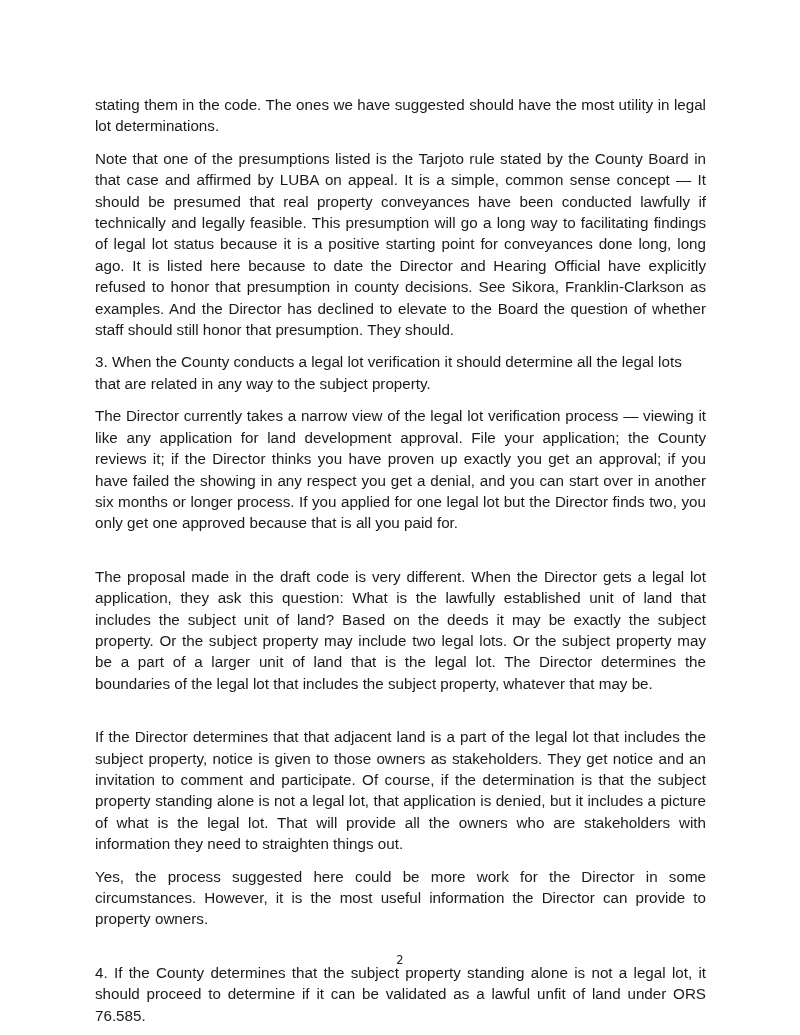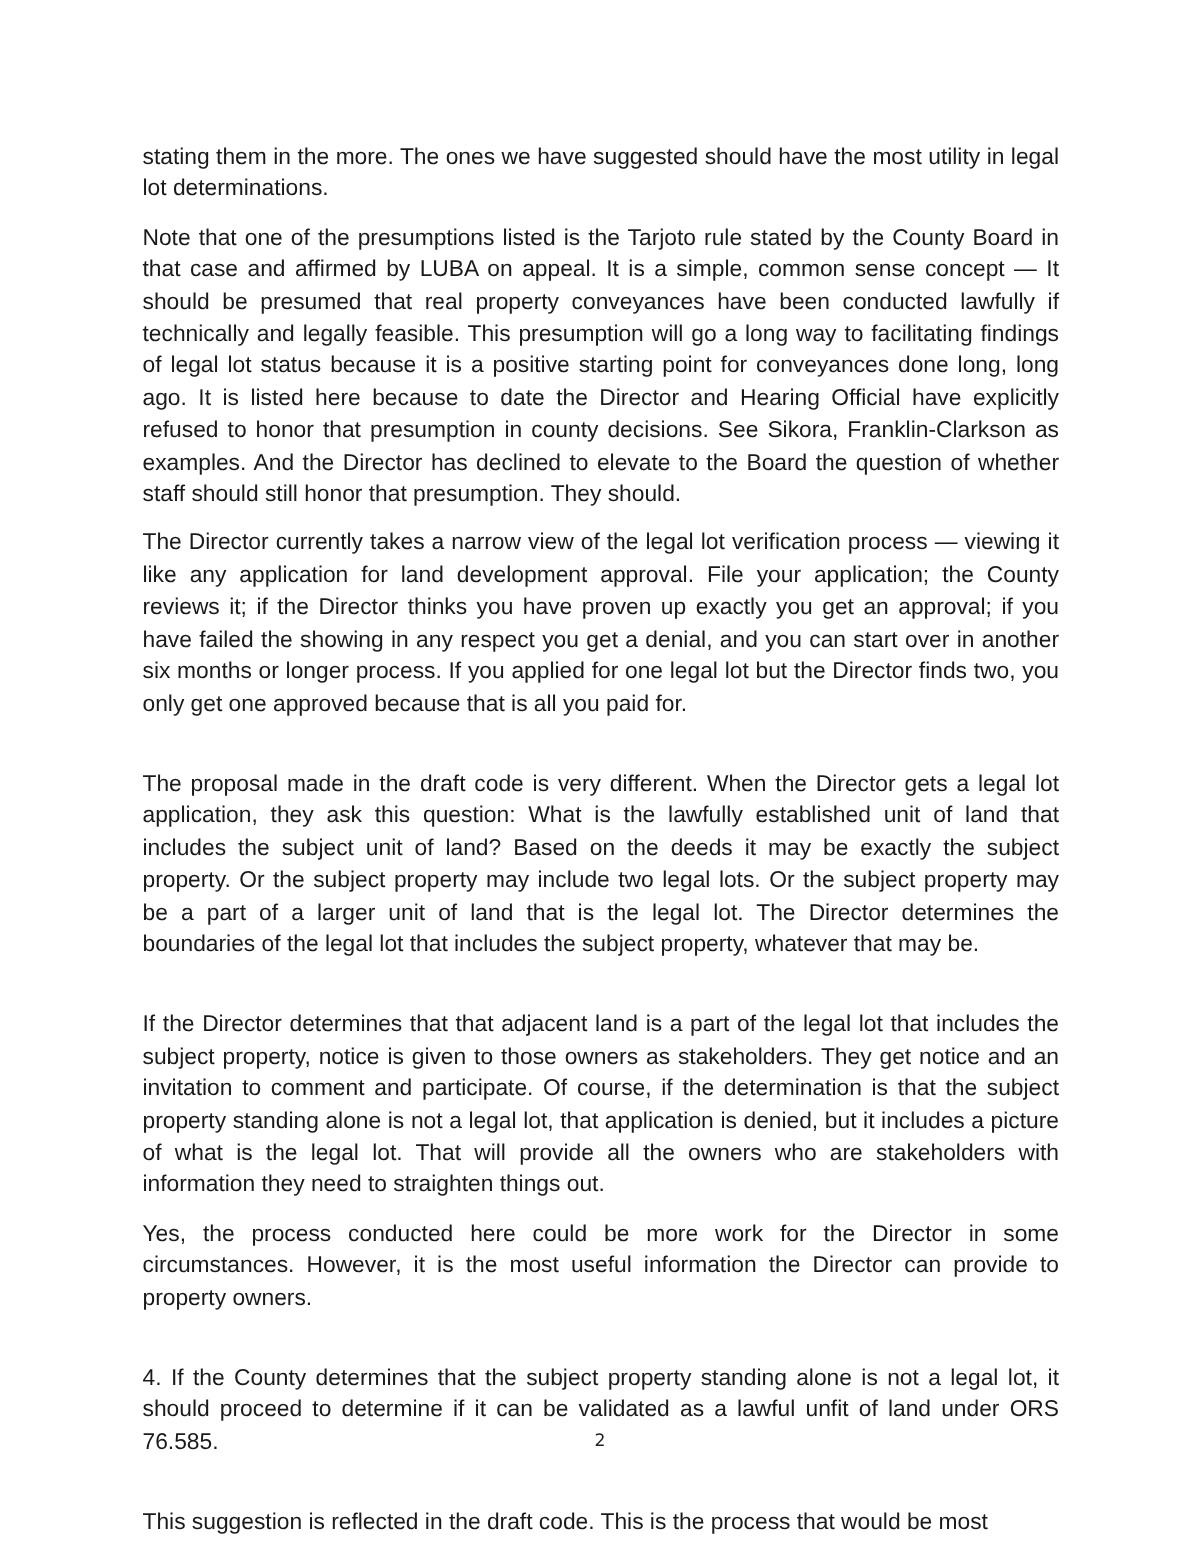--- a/index.html
+++ b/index.html
@@ -15,23 +15,24 @@
   .page-number {
     position: absolute; left: 0; width: 800px; top: 953px;
     text-align: center; font-family: "DejaVu Sans", sans-serif;
     font-size: 11.5px; color: #222;
   }
 </style>
 </head>
 <body>
 
 <div class="page">
-  <p>stating them in the more.  The ones we have suggested should have the most utility in legal lot determinations.</p>
+  <p>stating them in the code.  The ones we have suggested should have the most utility in legal lot determinations.</p>
   <p>Note that one of the presumptions listed is the Tarjoto rule stated by the County Board in that case and affirmed by LUBA on appeal. It is a simple, common sense concept — It should be presumed that real property conveyances have been conducted lawfully if technically and legally feasible.  This presumption will go a long way to facilitating findings of legal lot status because it is a positive starting point for conveyances done long, long ago.  It is listed here because to date the Director and Hearing Official have explicitly refused to honor that presumption in county decisions.  See Sikora, Franklin-Clarkson as examples.  And the Director has declined to elevate to the Board the question of whether staff should still honor that presumption.  They should.</p>
+  <p class="left">3.   When the County conducts a legal lot verification it should determine all the legal lots that are related in any way to the subject property.</p>
   <p>The Director currently takes a narrow view of the legal lot verification process — viewing it like any application for land development approval.  File your application; the County reviews it; if the Director thinks you have proven up exactly you get an approval; if you have failed the showing in any respect you get a denial, and you can start over in another six months or longer process. If you applied for one legal lot but the Director finds two, you only get one approved because that is all you paid for.</p>
   <p class="extra-gap">The proposal made in the draft code is very different.  When the Director gets a legal lot application, they ask this question:  What is the lawfully established unit of land that includes the subject unit of land?  Based on the deeds it may be exactly the subject property.  Or the subject property may include two legal lots.  Or the subject property may be a part of a larger unit of land that is the legal lot.  The Director determines the boundaries of the legal lot that includes the subject property, whatever that may be.</p>
   <p>If the Director determines that that adjacent land is a part of the legal lot that includes the subject property, notice is given to those owners as stakeholders.  They get notice and an invitation to comment and participate.  Of course, if the determination is that the subject property standing alone is not a legal lot, that application is denied, but it includes a picture of what is the legal lot.  That will provide all the owners who are stakeholders with information they need to straighten things out.</p>
-  <p>Yes, the process conducted here could be more work for the Director in some circumstances.  However, it is the most useful information the Director can provide to property owners.</p>
+  <p>Yes, the process suggested here could be more work for the Director in some circumstances.  However, it is the most useful information the Director can provide to property owners.</p>
   <p class="extra-gap">4.  If the County determines that the subject property standing alone is not a legal lot, it should proceed to determine if it can be validated as a lawful unfit of land under ORS 76.585.</p>
   <p>This suggestion is reflected in the draft code.  This is the process that would be most</p>
 </div>
 
 <div class="page-number">2</div>
 
 </body></html>

